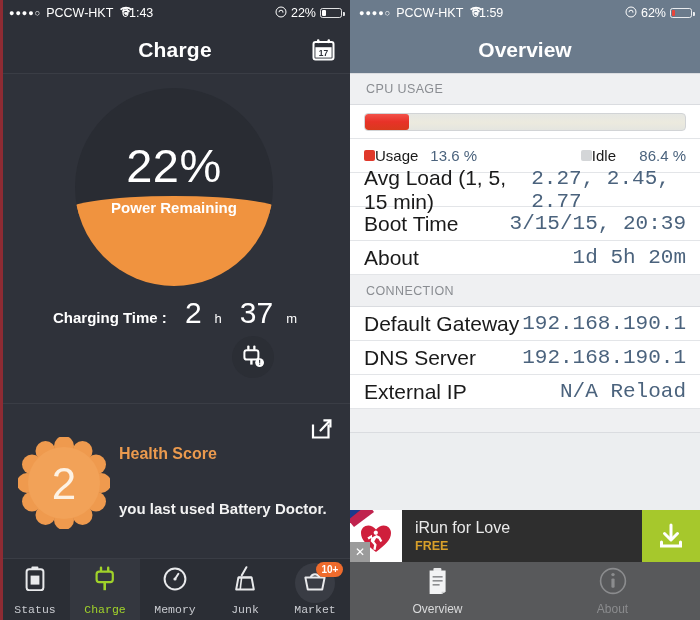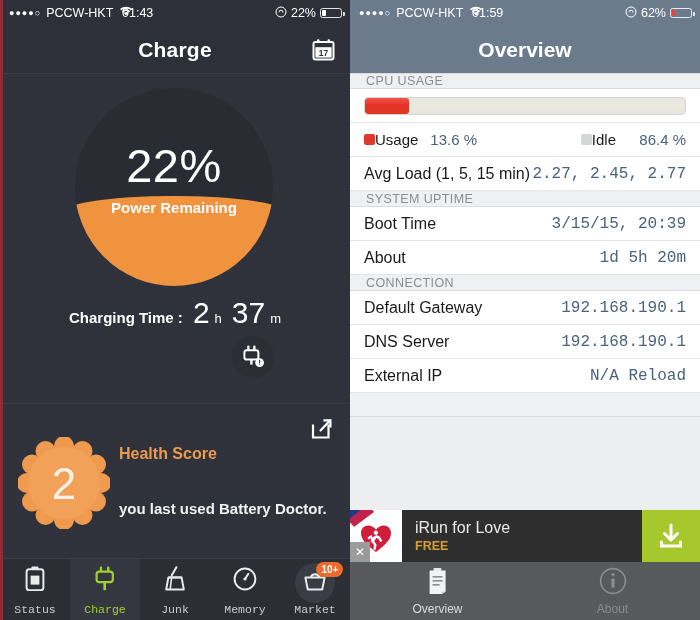--- a/index.html
+++ b/index.html
@@ -74,21 +74,21 @@
   .gauge-sub { color:#fff; font-size:15px; font-weight:700; margin-top:10px; }
 
   .plug-badge {
     position:absolute; left:232px; top:262px; width:42px; height:42px;
     border-radius:50%; background:#2b2e35;
     display:flex; align-items:center; justify-content:center;
   }
 
   .charging-row {
     position:absolute; left:0; right:0; top:222px;
-    display:flex; align-items:baseline; justify-content:center; gap:0;
+    display:flex; align-items:baseline; justify-content:center; gap:8px;
     color:#fff;
   }
   .ct-label { font-size:15px; font-weight:700; }
   .ct-num { font-size:30px; font-weight:300; margin-left:10px; }
   .ct-unit { font-size:13px; font-weight:400; margin-left:5px; }
 
   .divider-line { height:1px; background:#3a3d45; }
 
   .l-health {
     height:152px; background:#2f323a; position:relative;
@@ -134,21 +134,21 @@
     display:flex; align-items:center; padding:0 9px;
     font-size:12px; position:relative;
   }
   .r-navbar {
     height:47px; background:#6b7b8c; display:flex;
     align-items:center; justify-content:center;
   }
   .r-title { color:#fff; font-size:21px; font-weight:700; }
 
   .sec-head {
-    height:16px; background:#eff0f2; display:flex; align-items:center;
+    height:32px; background:#eff0f2; display:flex; align-items:center;
     padding-left:16px; color:#8a8d92; font-size:12.5px; letter-spacing:.4px;
     border-bottom:1px solid #dadce0;
   }
   .sec-head.first { border-top:1px solid #dadce0; }
 
   .bar-row {
     background:#fff; height:34px; display:flex; align-items:center;
     padding:0 14px; border-bottom:1px solid #e3e5e8;
   }
   .pbar {
@@ -158,21 +158,21 @@
   }
   .pbar-fill {
     position:absolute; left:0; top:0; bottom:0;
     background:linear-gradient(180deg,#f2524a 0%, #e83228 48%, #d93a1d 100%);
     border-radius:3px;
   }
 
   .kv-row {
     background:#fff; height:34px; display:flex; align-items:center;
     padding:0 14px; border-bottom:1px solid #e3e5e8;
-    font-size:16px; color:#1a1a1a;
+    font-size:21px; color:#1a1a1a;
   }
   .kv-row .k { font-weight:400; }
   .kv-row .v { margin-left:auto; color:#4b637d; font-weight:400;font-family:Liberation Mono, monospace; }
   .kv-row .v.link { color:#4b637d; }
 
   .legend-row {
     background:#fff; height:34px; display:flex; align-items:center;
     padding:0 14px; border-bottom:1px solid #e3e5e8; font-size:15px;
   }
   .lg { display:flex; align-items:center; gap:0; }
@@ -348,39 +348,39 @@
             <rect x="13" y="0.6" width="2.4" height="5" rx="1.1" fill="#a0d22a"></rect>
             <rect x="2.6" y="5.6" width="16.2" height="10.6" rx="2.6" fill="none" stroke="#a0d22a" stroke-width="2.2"></rect>
             <rect x="9.4" y="16.2" width="2.6" height="8" fill="#a0d22a"></rect>
           </svg>
         </span>
         <span class="l-tab-label">Charge</span>
       </div>
 
       <div class="l-tab">
         <span class="l-tab-ico">
+          <svg width="24" height="24" viewBox="0 0 24 24">
+            <circle cx="12" cy="12" r="10.4" fill="none" stroke="#e9eaec" stroke-width="2"></circle>
+            <path d="M12 12 15.4 6.8" stroke="#e9eaec" stroke-width="2" stroke-linecap="round"></path>
+            <circle cx="12" cy="12" r="1.6" fill="#e9eaec"></circle>
+          </svg>
+        </span>
+        <span class="l-tab-label">Memory</span>
+      </div>
+
+      <div class="l-tab">
+        <span class="l-tab-ico">
           <svg width="24" height="25" viewBox="0 0 24 25">
             <path d="M13.4 1.2 8.8 9.2" stroke="#e9eaec" stroke-width="2" stroke-linecap="round"></path>
             <path d="M5.4 11.4h13.2l2.2 12H3.2z" fill="none" stroke="#e9eaec" stroke-width="2" stroke-linejoin="round"></path>
             <path d="M5.4 11.4h13.2" stroke="#e9eaec" stroke-width="2"></path>
             <path d="M8.6 11.4 7.2 23.4" stroke="#e9eaec" stroke-width="1.6"></path>
           </svg>
         </span>
         <span class="l-tab-label">Junk</span>
-      </div>
-
-      <div class="l-tab">
-        <span class="l-tab-ico">
-          <svg width="24" height="24" viewBox="0 0 24 24">
-            <circle cx="12" cy="12" r="10.4" fill="none" stroke="#e9eaec" stroke-width="2"></circle>
-            <path d="M12 12 15.4 6.8" stroke="#e9eaec" stroke-width="2" stroke-linecap="round"></path>
-            <circle cx="12" cy="12" r="1.6" fill="#e9eaec"></circle>
-          </svg>
-        </span>
-        <span class="l-tab-label">Memory</span>
       </div>
 
       <div class="l-tab">
         <span class="market-halo"></span>
         <span class="market-badge">10+</span>
         <span class="l-tab-ico" style="position:relative;z-index:3;">
           <svg width="24" height="23" viewBox="0 0 24 23">
             <path d="M2.4 9.6h19.2l-2.4 12H4.8z" fill="none" stroke="#e9eaec" stroke-width="2" stroke-linejoin="round"></path>
             <path d="M7.6 9.6a4.6 4.6 0 0 1 8.8 0" fill="none" stroke="#e9eaec" stroke-width="2"></path>
           </svg>
@@ -441,21 +441,20 @@
         <span class="lg-name">Idle</span>
         <span class="lg-val">86.4 %</span>
       </span>
     </div>
 
     <div class="kv-row">
       <span class="k">Avg Load (1, 5, 15 min)</span>
       <span class="v">2.27, 2.45, 2.77</span>
     </div>
 
-    <div class="sec-head">SYSTEM UPTIME</div>
     <div class="kv-row">
       <span class="k">Boot Time</span>
       <span class="v">3/15/15, 20:39</span>
     </div>
     <div class="kv-row">
       <span class="k">About</span>
       <span class="v">1d 5h 20m</span>
     </div>
 
     <div class="sec-head">CONNECTION</div>

